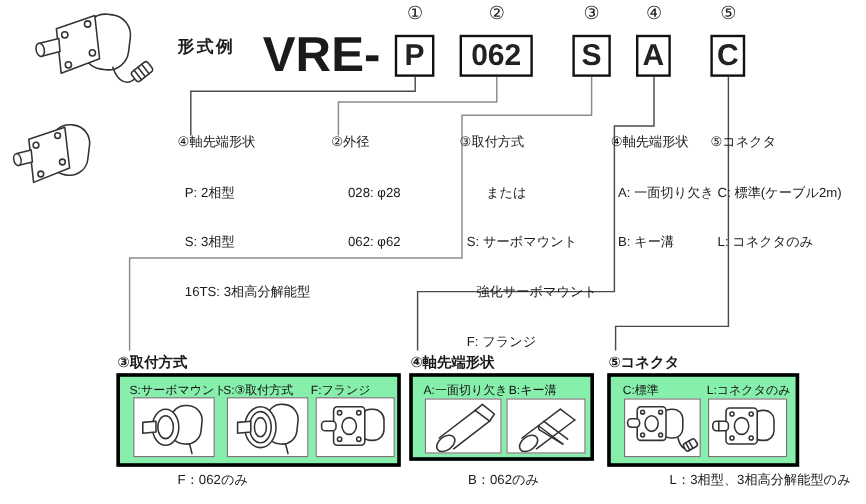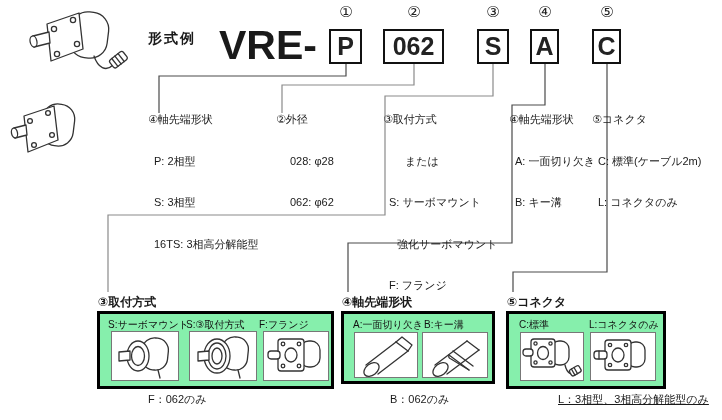--- a/index.html
+++ b/index.html
@@ -249,15 +249,15 @@
             <circle cx="35" cy="12" r="1.7"></circle>
         <circle cx="19" cy="32" r="1.7"></circle>
             <circle cx="35" cy="32" r="1.7"></circle>
         <ellipse class="fillw" cx="27" cy="22" rx="6" ry="7"></ellipse>
         <rect class="fillw" x="3" y="18" width="13" height="8" rx="3"></rect>
         <line x1="8" y1="18" x2="8" y2="26"></line>
       </g>
         </svg>
     </div>
   </div>
-  <div class="abs sec-note" style="left:514px;top:392px;text-decoration:underline;">L：3相型、3相高分解能型のみ</div>
+  <div class="abs sec-note" style="left:514px;top:392px;">L：3相型、3相高分解能型のみ</div>
 
 </div>
 
 </body></html>

